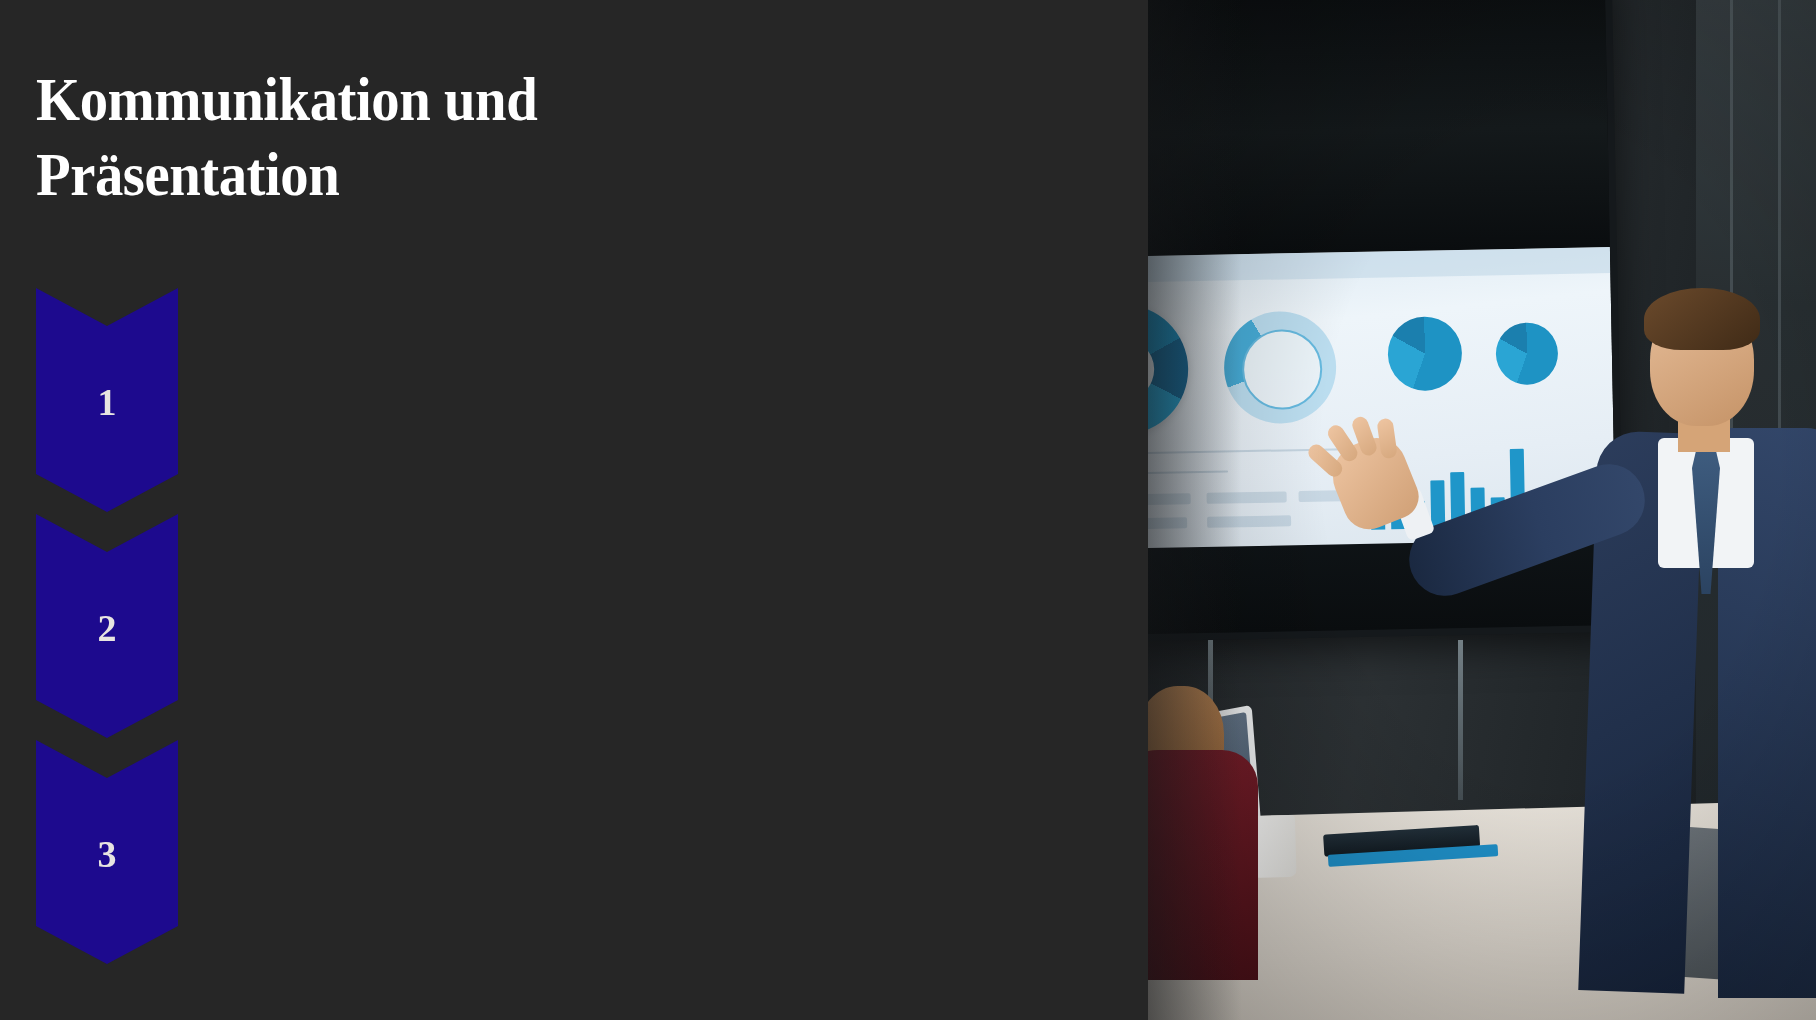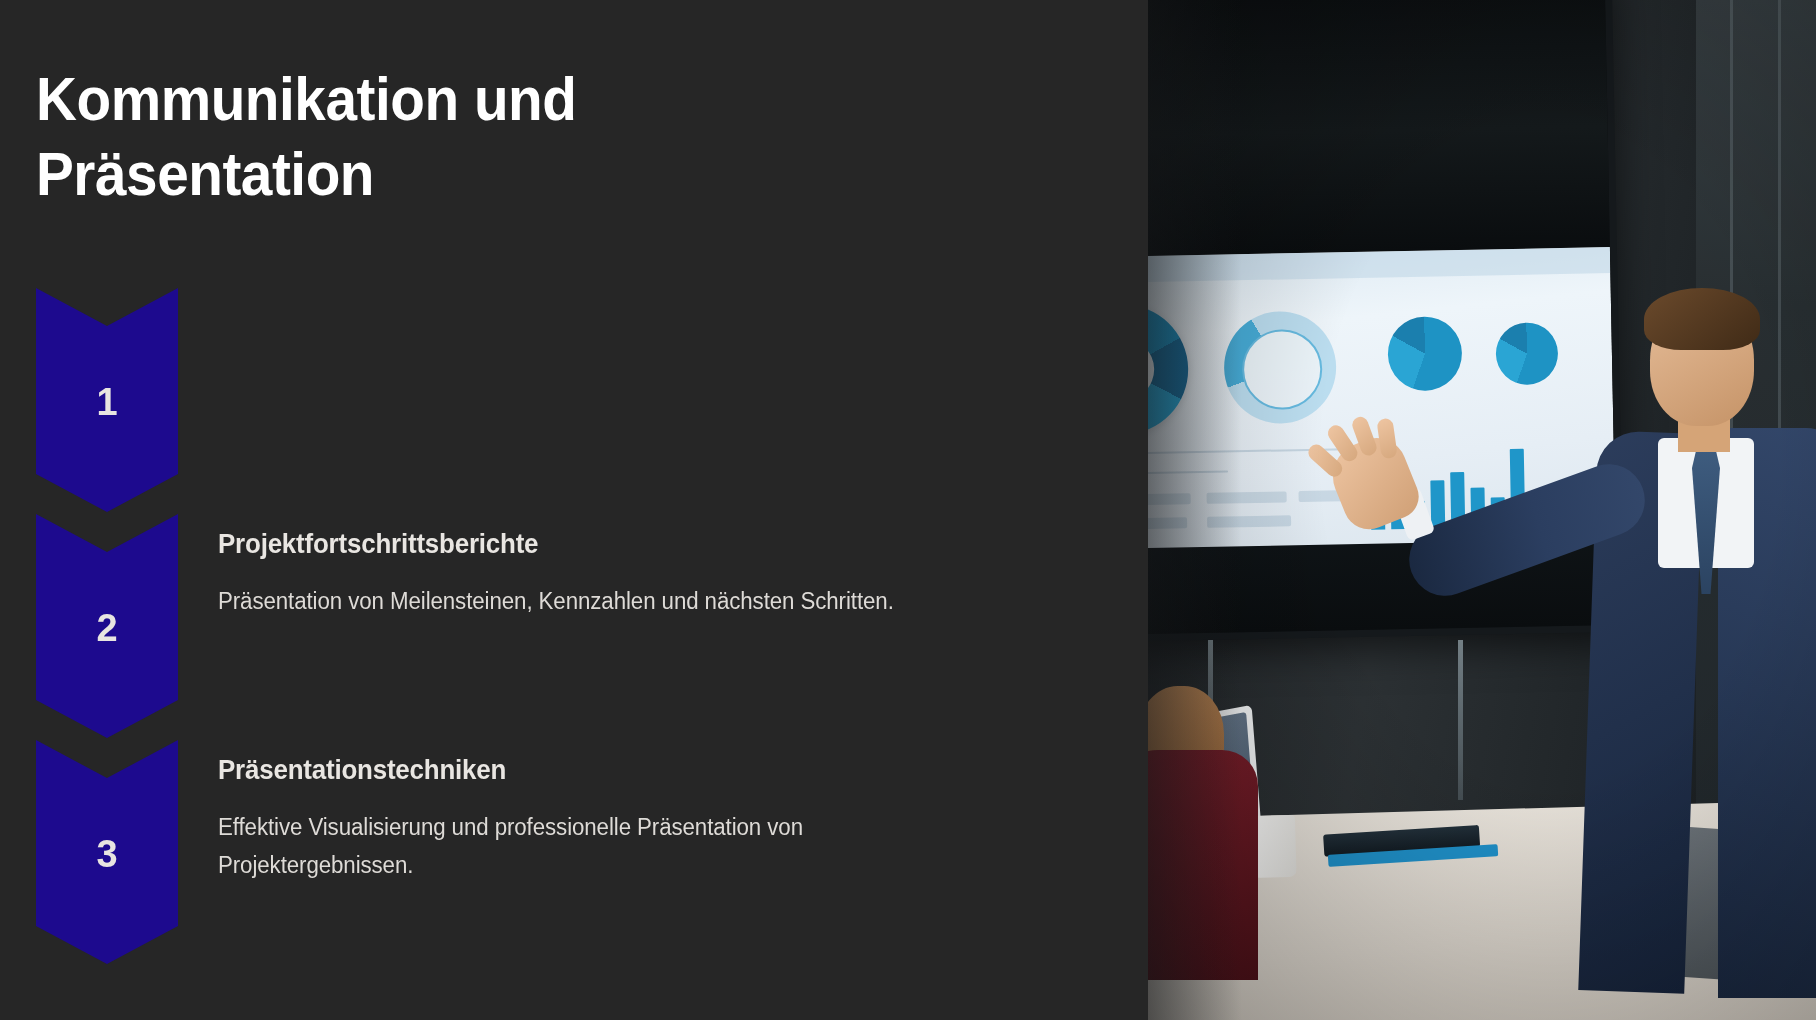--- a/index.html
+++ b/index.html
@@ -8,20 +8,21 @@
     width:1816px; height:1020px;
     background:#262626;
     font-family:"Liberation Sans","DejaVu Sans",sans-serif;
     overflow:hidden;
   }
   .slide {
     position:relative;
     width:1816px; height:1020px;
     background:#262626;
     overflow:hidden;
+    font-family:Liberation Serif, serif;
   }
 
   
   .left-panel {
     position:absolute;
     left:0; top:0;
     width:1148px; height:1020px;
     background:#262626;
     z-index:5;
   }
@@ -435,33 +436,25 @@
       <div class="step">
         <div class="badge">
           <span class="badge-num">1</span>
         </div>
       </div>
 
       <div class="step">
         <div class="badge">
           <span class="badge-num">2</span>
         </div>
-        <div class="step-body">
-          <div class="step-title">Projektfortschrittsberichte</div>
-          <div class="step-desc">Präsentation von Meilensteinen, Kennzahlen und nächsten Schritten.</div>
-        </div>
       </div>
 
       <div class="step">
         <div class="badge">
           <span class="badge-num">3</span>
-        </div>
-        <div class="step-body">
-          <div class="step-title">Präsentationstechniken</div>
-          <div class="step-desc">Effektive Visualisierung und professionelle Präsentation von Projektergebnissen.</div>
         </div>
       </div>
 
     </div>
   </div>
 
   <div class="photo">
 
     <div class="room-wall"></div>
 

